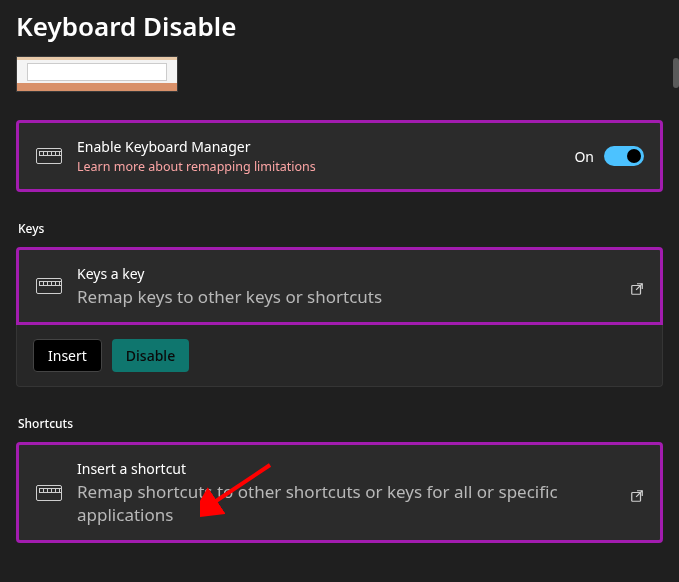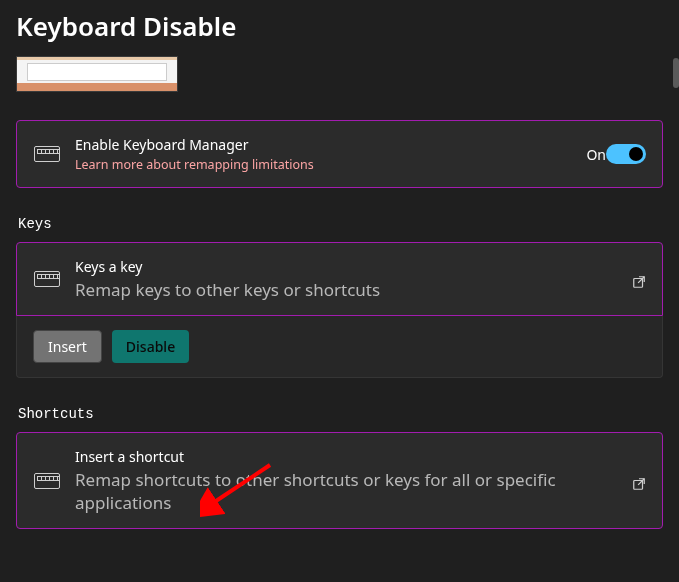--- a/index.html
+++ b/index.html
@@ -28,21 +28,21 @@
   .preview-thumb::after {
     content: "";
     position: absolute;
     left: 10px; right: 10px; top: 6px; bottom: 10px;
     background: #ffffff;
     border: 1px solid #cccccc;
   }
   .content { padding: 0 16px 16px 16px; }
   .card {
     background: #2b2b2b;
-    border: 1px solid #a21caf;
+    border: 3px solid #a21caf;
     border-radius: 4px;
     display: flex;
     align-items: center;
     padding: 14px 16px;
   }
   .card-icon {
     width: 28px;
     height: 20px;
     margin-right: 14px;
     flex-shrink: 0;
@@ -59,42 +59,41 @@
     background: repeating-linear-gradient(to right, #cfcfcf 0 1.4px, transparent 1.4px 4px),
                 repeating-linear-gradient(to bottom, #cfcfcf 0 1.4px, transparent 1.4px 4px);
     background-position: 2px 2px;
     background-size: 22px 5px, 22px 5px;
     background-repeat: no-repeat;
   }
   .card-body { flex: 1; min-width: 0; }
   .card-title { font-size: 14px; color: #ffffff; }
   .card-sub { font-size: 17px; color: #b8b8b8; margin-top: 2px; }
   .link-text { color: #fca5a5; font-size: 12.5px; margin-top: 2px; cursor: pointer; }
-  .card-trailing { display: flex; align-items: center; gap: 0; }
+  .card-trailing { display: flex; align-items: center; gap: 10px; }
   .toggle-label { font-size: 14px; color: #ffffff; }
   .toggle {
     width: 40px; height: 20px;
     border-radius: 12px;
     background: #4cc2ff;
     position: relative;
     cursor: pointer;
   }
   .toggle-knob {
     position: absolute;
     right: 3px; top: 3px;
     width: 14px; height: 14px;
     border-radius: 50%;
     background: #000000;
   }
   .section-label {
-    font-size: 14px;
+    font-size: 12px;
     font-weight: 500;
     margin: 28px 0 10px 2px;
     color: #ffffff;
-    font-family: Liberation Mono, monospace;
   }
   .open-icon {
     width: 14px; height: 14px;
     position: relative;
     cursor: pointer;
   }
   .open-icon svg { width: 14px; height: 14px; }
   .sub-card {
     background: #272727;
     border: 1px solid #353535;
@@ -106,21 +105,21 @@
   }
   .btn {
     padding: 6px 14px;
     border-radius: 4px;
     font-size: 14px;
     border: none;
     cursor: pointer;
     font-family: inherit;
   }
   .btn-dark {
-    background: #737373;
+    background: #000000;
     color: #ffffff;
     border: 1px solid #444444;
   }
   .btn-accent {
     background: #0f766e;
     color: #0a0a0a;
     font-weight: 500;
   }
   .scroll-hint {
     position: absolute;

